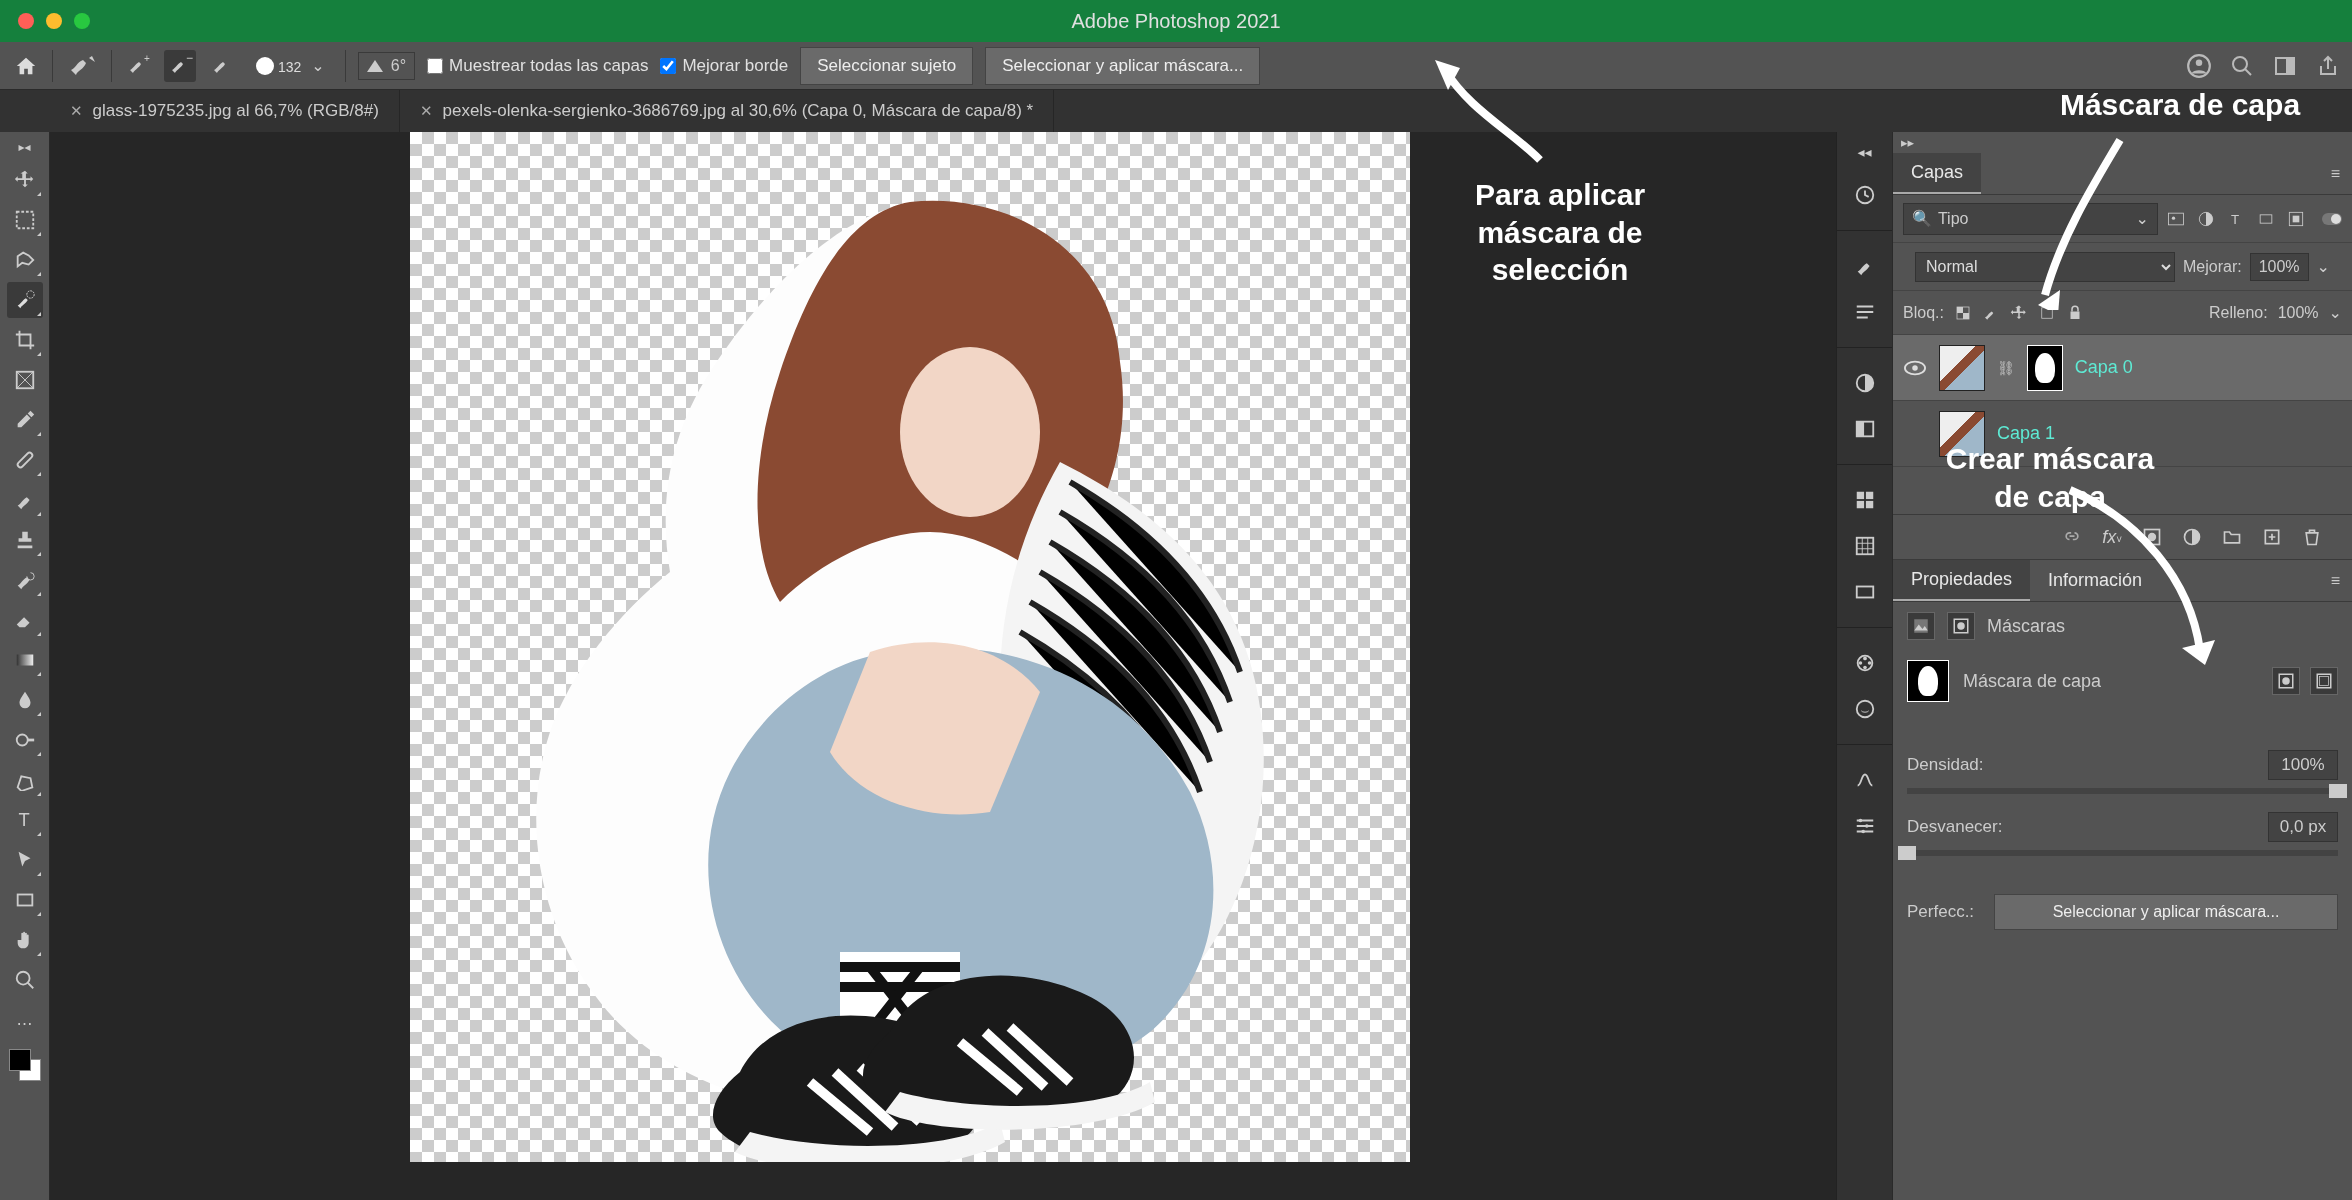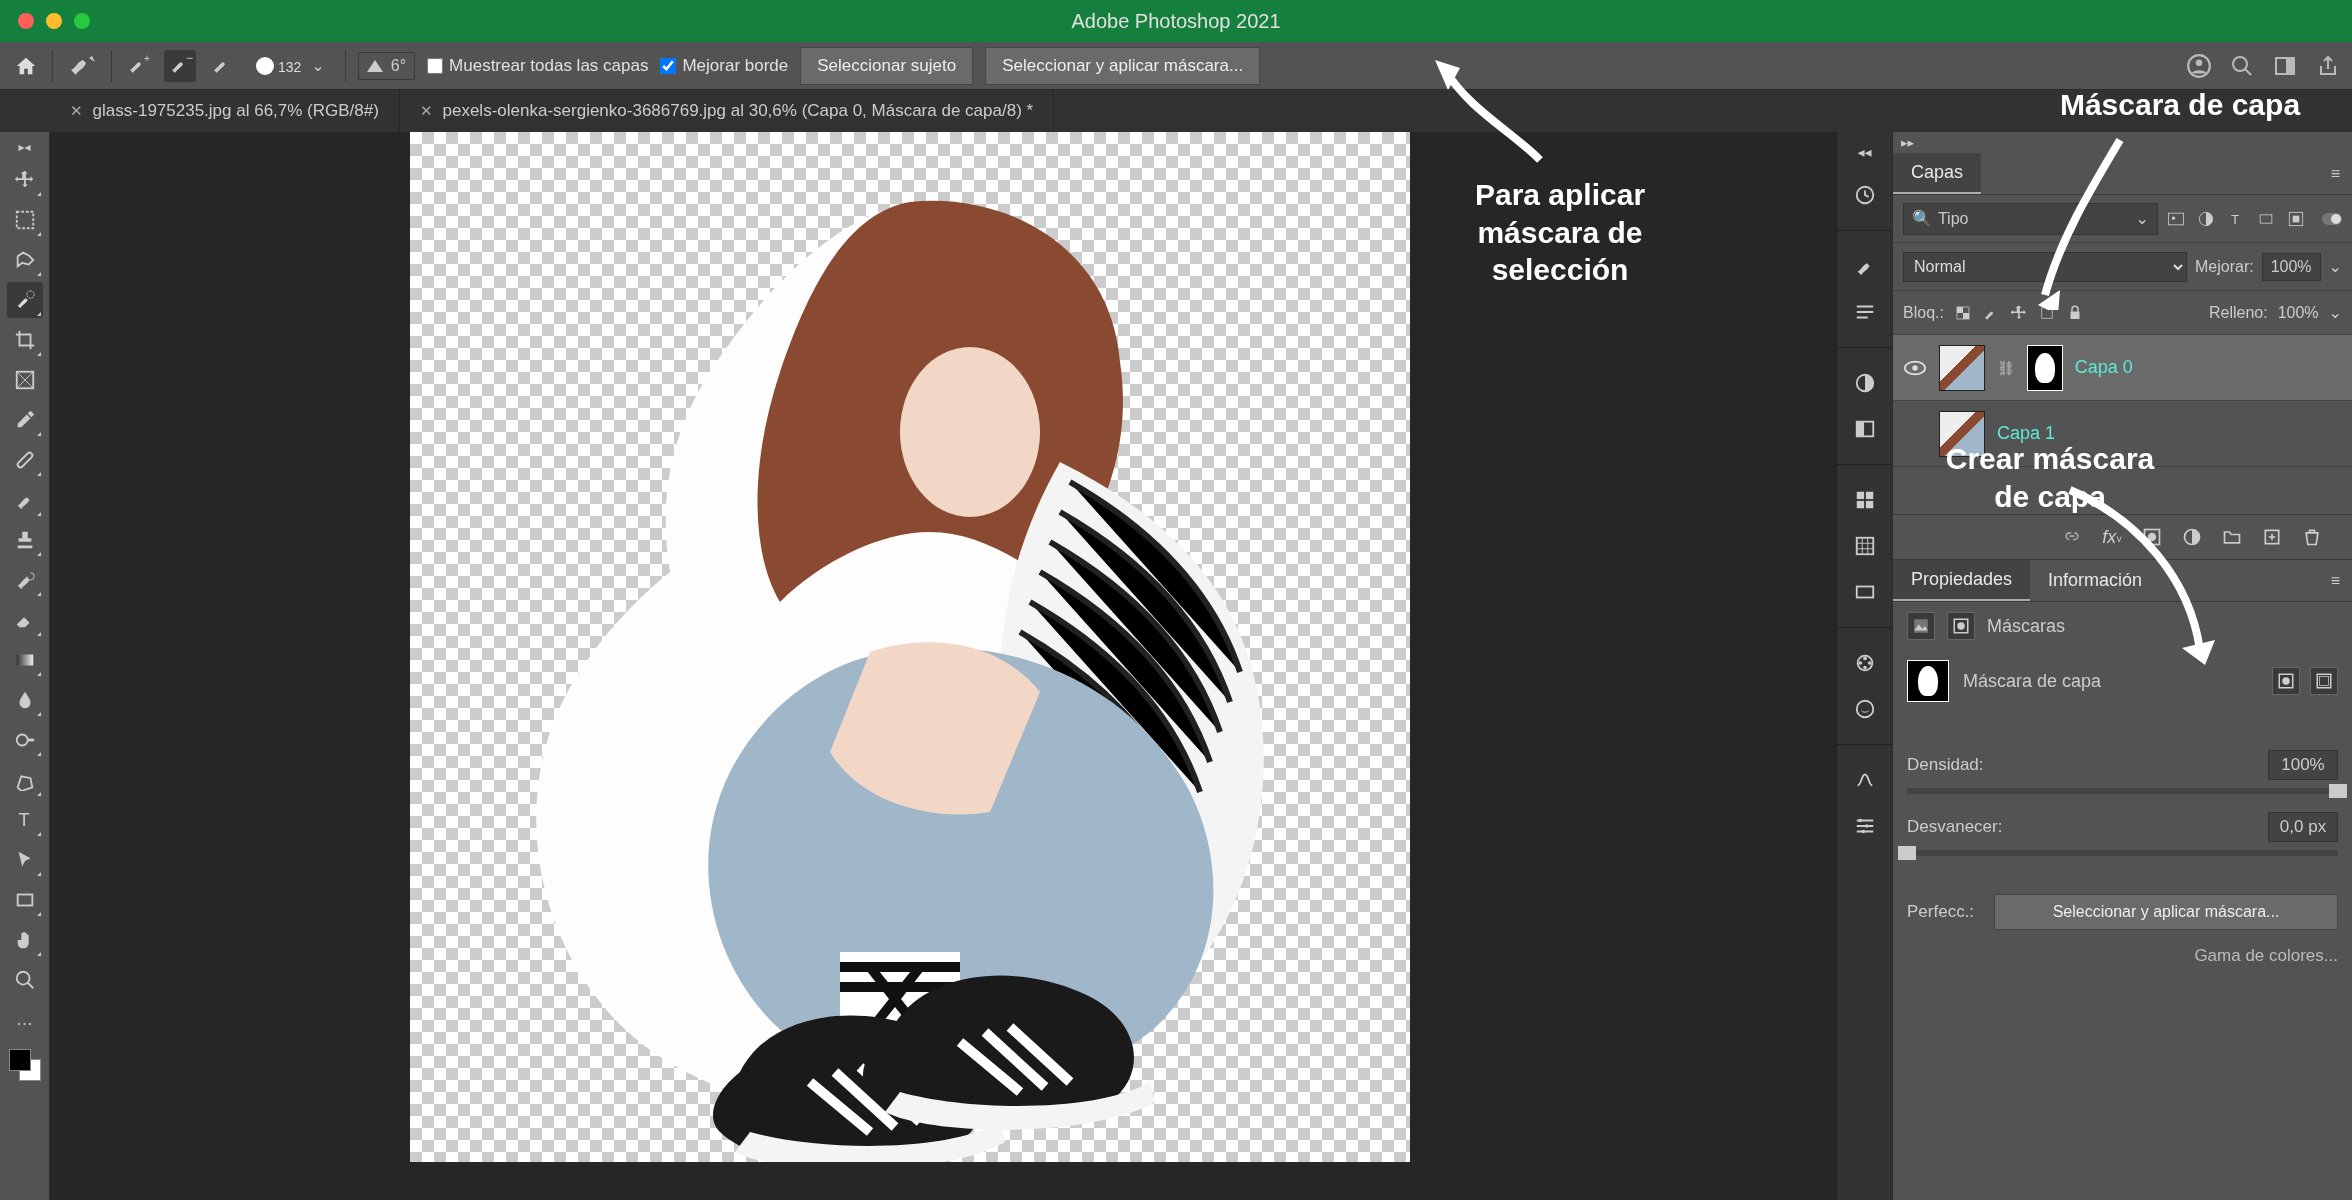--- a/index.html
+++ b/index.html
@@ -41,21 +41,21 @@
 .iconcol{ width:56px; background:#323232; display:flex; flex-direction:column; align-items:center; padding-top:12px; gap:24px; border-left:1px solid #222; }
 .iconcolsep{ width:100%; height:1px; background:#222; }
 .panels{ width:460px; background:#535353; display:flex; flex-direction:column; border-left:1px solid #2a2a2a; }
 .paneltab{ height:42px; display:flex; align-items:center; border-bottom:1px solid #3a3a3a; }
 .paneltab .tab{ padding:0 18px; height:100%; display:flex; align-items:center; font-size:18px; color:#e8e8e8; }
 .paneltab .tab.active{ background:#434343; border-bottom:2px solid #aaa; }
 .paneltab .burger{ margin-left:auto; padding:0 12px; color:#ccc; }
 .filterrow{ height:48px; display:flex; align-items:center; padding:0 10px; gap:8px; border-bottom:1px solid #444; }
 .filterrow .kind{ flex:1; background:#434343; border:1px solid #333; height:32px; display:flex; align-items:center; padding:0 8px; font-size:16px; }
 .filterrow .ficons{ display:flex; gap:10px; }
-.blendrow{ height:48px; display:flex; align-items:center; padding:0 10px; gap:8px; border-bottom:1px solid #444; font-size:16px; }
+.blendrow{ height:48px; display:flex; align-items:center; padding:0 22px; gap:8px; border-bottom:1px solid #444; font-size:16px; }
 .blendrow select{ flex:1; background:#434343; color:#ddd; border:1px solid #333; height:30px; padding:0 6px; font-size:16px; }
 .blendrow .val{ background:#434343; border:1px solid #333; padding:4px 8px; }
 .lockrow{ height:44px; display:flex; align-items:center; padding:0 10px; gap:10px; font-size:16px; border-bottom:1px solid #444; }
 .lockrow .spacer{ flex:1 }
 .layerlist{ min-height:180px; border-bottom:1px solid #3a3a3a; position:relative; }
 .layer{ height:66px; display:flex; align-items:center; gap:12px; padding:0 10px; border-bottom:1px solid #444; }
 .layer.sel{ background:#6a6a6a; }
 .eye{ width:24px; display:flex; justify-content:center; }
 .thumb{ width:46px; height:46px; background:#ddd; border:1px solid #222; }
 .maskthumb{ width:36px; height:46px; background:#000; border:1px solid #fff; display:flex; align-items:center; justify-content:center; }
@@ -589,23 +589,20 @@
         <span class="val">0,0 px</span>
       </div>
       <div class="slider">
           <div class="knob" style="left:0%"></div>
         </div>
       <div style="height:20px"></div>
       <div class="propctl">
         <span>Perfecc.:</span>
         <button class="btnwide" style="flex:1;margin-left:10px">Seleccionar y aplicar máscara...</button>
       </div>
-      <div class="propctl" style="justify-content:flex-end">
-        <span style="color:#bbb">Gama de colores...</span>
-      </div>
     </div>
   </div>
 </div>
 
 <div class="anno" style="left:1430px;top:176px;width:260px">Para aplicar máscara de selección</div>
 <svg class="arrow" style="left:1430px;top:50px;width:120px;height:120px" viewBox="0 0 120 120">
   <path d="M110 110 C 80 80 40 60 15 20" stroke="#fff" stroke-width="8" fill="none"></path>
   <path d="M5 10 L30 18 L18 40 Z" fill="#fff"></path>
 </svg>
 

